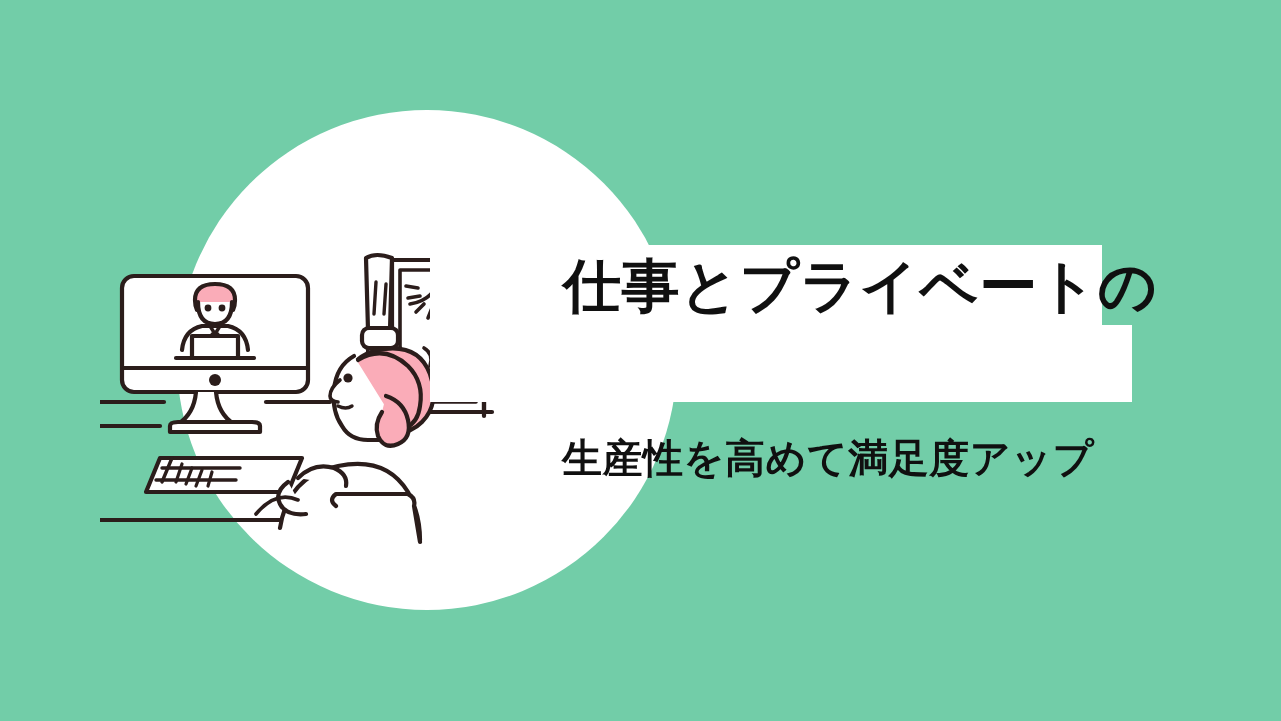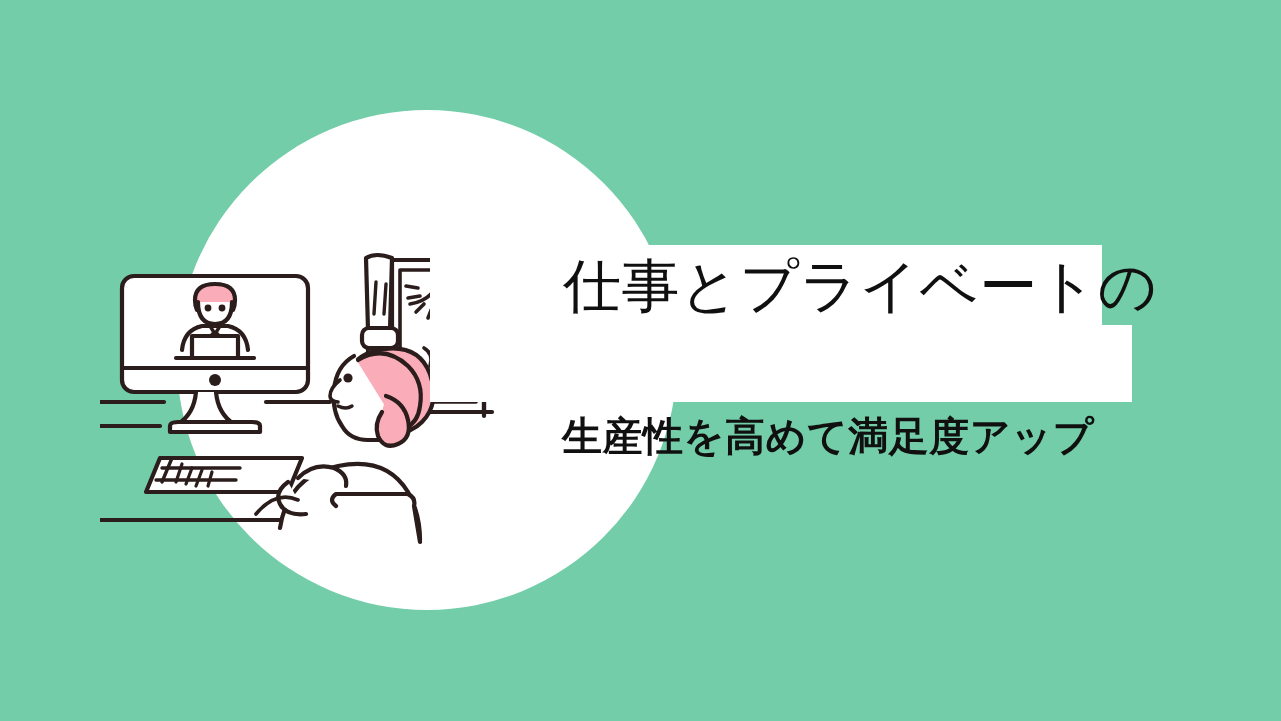--- a/index.html
+++ b/index.html
@@ -51,31 +51,31 @@
     width: 702px;
     height: 77px;
     background: #ffffff;
   }
   .title-text {
     position: absolute;
     left: 563px;
     top: 246px;
     width: 600px;
     font-size: 58px;
-    font-weight: normal;
+    font-weight: bold;
     line-height: 80px;
     letter-spacing: 0.5px;
     color: #101010;
     white-space: nowrap;
   }
   .title-line { display: block; height: 80px; }
   .subtitle-text {
     position: absolute;
     left: 562px;
-    top: 408px;
+    top: 430px;
     font-size: 40px;
     font-weight: bold;
     line-height: 56px;
     letter-spacing: 0.5px;
     color: #101010;
     white-space: nowrap;
   }
 </style>
 </head>
 <body>

